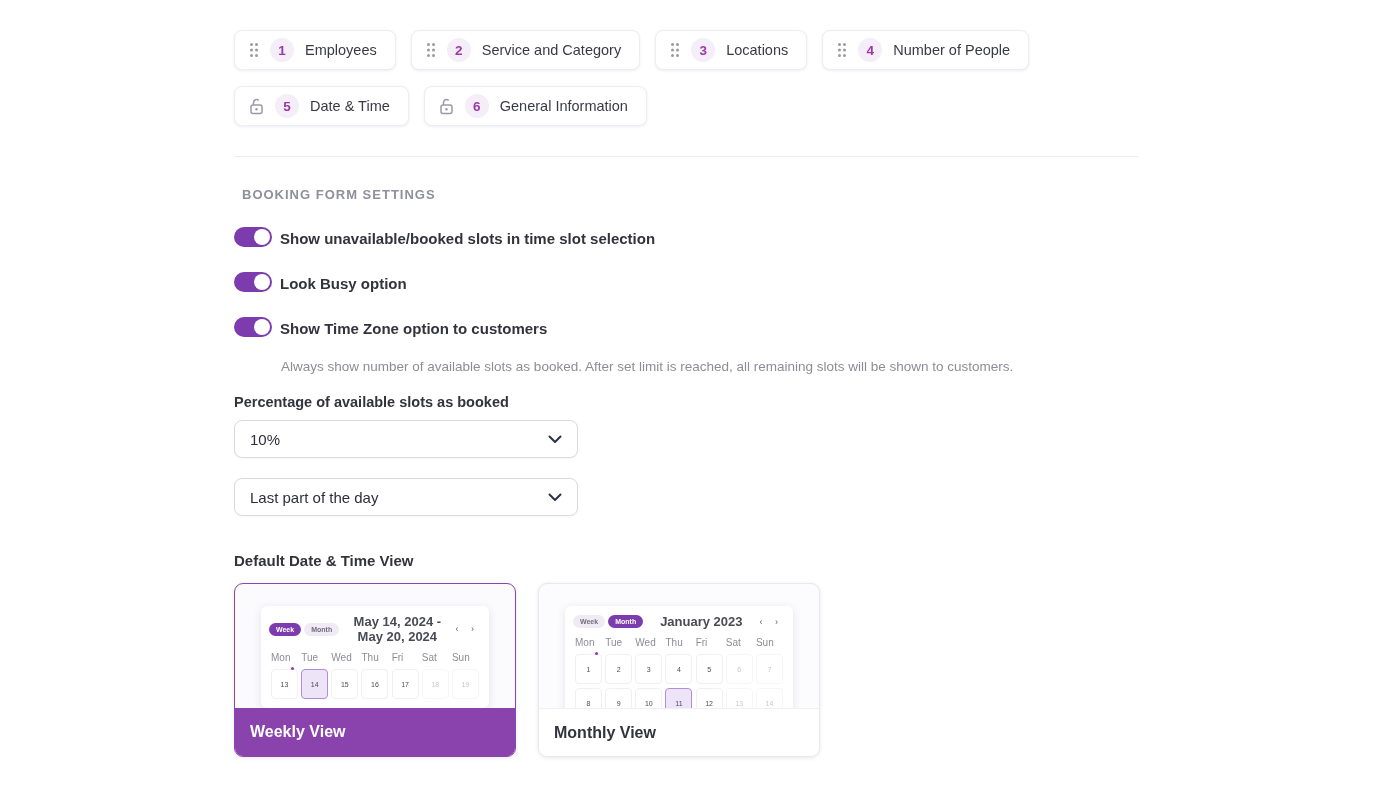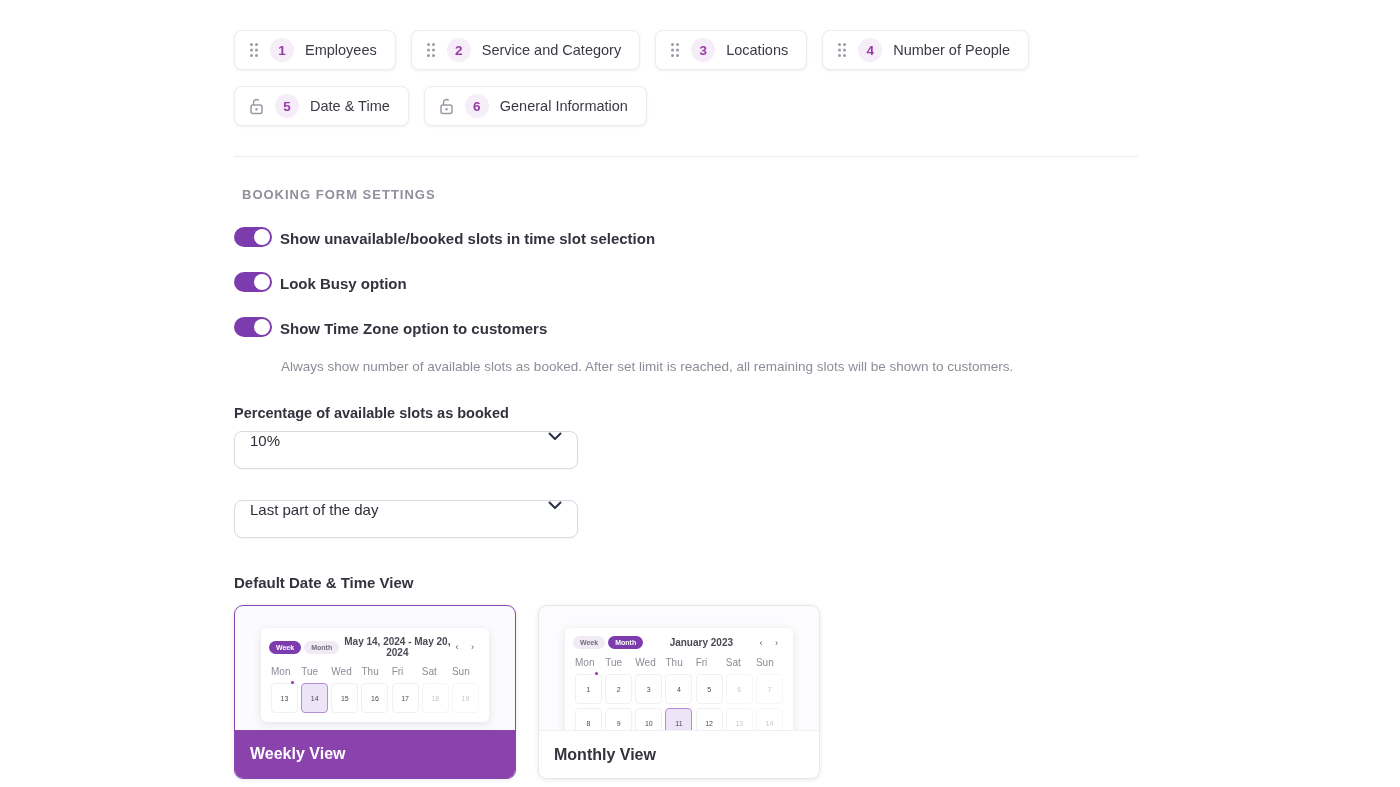--- a/index.html
+++ b/index.html
@@ -29,24 +29,24 @@
   
   .toggle-row { display:flex; align-items:flex-end; gap:8px; margin-top:25px; }
   .toggle { width:38px; height:20px; border-radius:10px; background:#7d3cae;
     position:relative; flex:0 0 auto; cursor:pointer; }
   .toggle .knob { position:absolute; top:2px; right:2px; width:16px; height:16px;
     border-radius:50%; background:#ffffff; }
   .toggle-label { font-size:15px; font-weight:700; color:#33333e; }
   .toggle-desc { margin:22px 0 0 47px; font-size:13.5px; color:#8d8d99; max-width:790px; }
 
   
-  .field { margin-top:31px; }
+  .field { margin-top:20px; }
   .field-label { font-size:14.5px; font-weight:700; color:#33333e; }
   .select { margin-top:10px; width:344px; height:38px; border:1px solid #d9d9e2;
-    border-radius:8px; background:#ffffff; display:flex; 
+    border-radius:8px; background:#ffffff; display:flex; align-items:center;
     justify-content:space-between; padding:0 15px; cursor:pointer;
     box-shadow:0 1px 2px rgba(40,40,60,.04); }
   .select-value { font-size:15px; color:#2e2e3a; }
 
   
   .view-label { margin-top:36px; font-size:15px; font-weight:700; color:#33333e; }
   .cards { display:flex; gap:22px; margin-top:14px; }
   .view-card { width:282px; height:174px; border-radius:9px; overflow:hidden;
     display:flex; flex-direction:column; cursor:pointer;
     box-shadow:0 1px 4px rgba(40,40,60,.10); background:#fbfafd; }
@@ -59,21 +59,21 @@
   .card-footer.white { background:#ffffff; color:#33333e; border-top:1px solid #f0f0f4; }
 
   
   .mini-cal { position:absolute; left:50%; transform:translateX(-50%); top:22px;
     width:228px; background:#ffffff; border-radius:6px; padding:8px 8px 9px 8px;
     box-shadow:0 2px 8px rgba(60,60,90,.12); }
   .mc-head { display:flex; align-items:center; }
   .pill { font-size:7px; font-weight:700; border-radius:8px; padding:3px 7px; }
   .pill.active { background:#7d3cae; color:#ffffff; }
   .pill.idle { background:#efeaf4; color:#6d6d7a; margin-left:3px; }
-  .mc-title { flex:1; text-align:center; font-size:10px; font-weight:700; color:#4a4a56; }
+  .mc-title { flex:1; text-align:center; font-size:13px; font-weight:700; color:#4a4a56; }
   .mc-nav { font-size:9px; color:#55555f; letter-spacing:5px; margin-right:2px; }
   .mc-daynames { display:flex; justify-content:space-between; margin-top:8px; padding:0 2px; }
   .mc-dayname { width:27px; text-align:left; font-size:10px; color:#8d8d99; }
   .mc-grid { display:flex; justify-content:space-between; margin-top:6px; padding:0 2px; }
   .mc-grid + .mc-grid { margin-top:4px; }
   .mc-cell { width:27px; height:30px; border:1px solid #f0f0f4; border-radius:4px;
     background:#ffffff; display:flex; align-items:center; justify-content:center;
     font-size:7px; color:#4a4a56; position:relative; }
   .mc-cell.hl { background:#ede4f8; border:1px solid #b68cd9; }
   .mc-cell.muted { border-color:#f6f6f9; color:#c6c6d0; }

